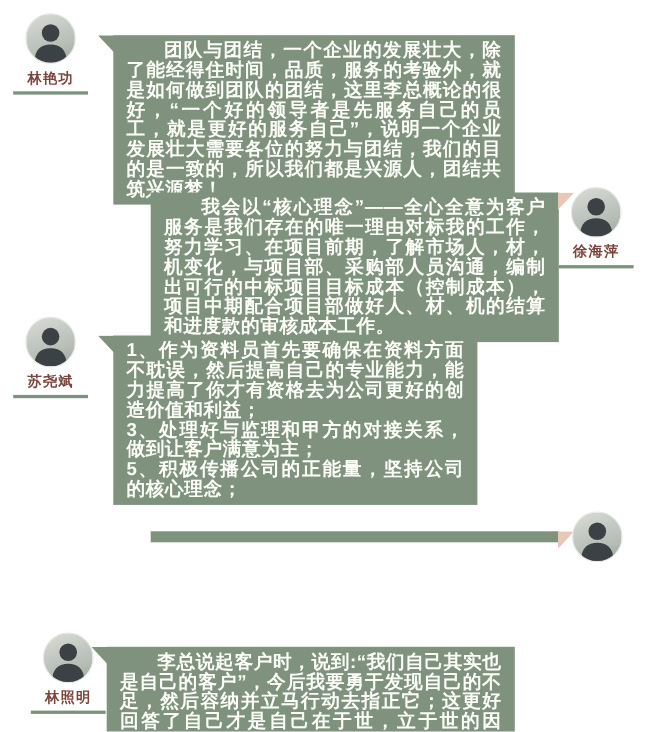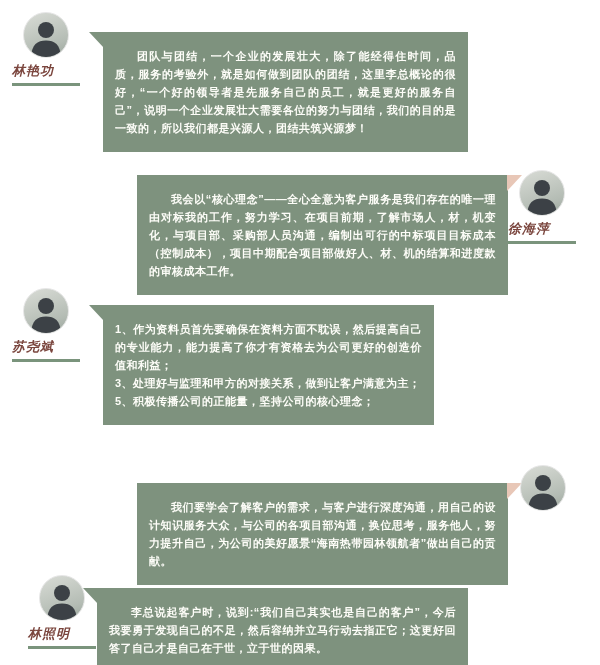--- a/index.html
+++ b/index.html
@@ -3,37 +3,37 @@
 <meta charset="utf-8">
 <style>
   html,body{margin:0;padding:0;}
   body{
     width:600px;height:665px;position:relative;overflow:hidden;
     background:#ffffff;
     font-family:"Liberation Sans","DejaVu Sans",sans-serif;
     --bubble:#7e927e; --bubble-text:#fdfdf8; --name:#7b463e;
     --underline:#7a947c; --right-arrow:#e8c7b7;
   }
-  .avatar-wrap{position:absolute;font-style:italic;}
+  .avatar-wrap{position:absolute;text-align:center;}
   .avatar{
     display:block;margin:0 auto;width:44px;height:44px;border-radius:50%;
     overflow:hidden;border:1px solid #e6e6e6;
     background:linear-gradient(160deg,#d9dcd6 0%,#b4bcb4 70%,#9aa59c 100%);
   }
   .avatar svg{display:block;width:100%;height:100%;}
   .speaker-name{
     display:block;margin-top:4px;padding-bottom:3px;
     font-size:13px;font-weight:bold;letter-spacing:1px;color:var(--name);
     border-bottom:3px solid var(--underline);
   }
   .bubble{
     position:absolute;box-sizing:border-box;
     background:var(--bubble);color:var(--bubble-text);
-    font-size:11px;line-height:18px;font-weight:bold;
-    padding:15px 12px;text-align:justify;letter-spacing:0.5px;
+    font-size:17px;line-height:18px;font-weight:bold;
+    padding:5px 12px;text-align:justify;letter-spacing:0.5px;
   }
   .bubble p{margin:0;}
   .bubble.indent p:first-child{text-indent:2em;}
   .arrow{position:absolute;top:0;width:15px;height:16px;}
   .bubble.from-left .arrow{left:-14px;background:var(--bubble);
     clip-path:polygon(0 0,100% 0,100% 100%);}
   .bubble.from-right .arrow{right:-14px;background:var(--right-arrow);
     clip-path:polygon(0 0,100% 0,0 100%);}
   
   .b1 .avatar-wrap{left:12px;top:12px;width:68px;}
@@ -102,23 +102,20 @@
         <p>1、作为资料员首先要确保在资料方面不耽误，然后提高自己的专业能力，能力提高了你才有资格去为公司更好的创造价值和利益；</p>
         <p>3、处理好与监理和甲方的对接关系，做到让客户满意为主；</p>
         <p>5、积极传播公司的正能量，坚持公司的核心理念；</p>
       </div>
   </div>
 </div>
 
 <div class="block b4">
   <div class="bubble from-right indent">
     <span class="arrow"></span>
-    <div>
-        <p>我们要学会了解客户的需求，与客户进行深度沟通，用自己的设计知识服务大众，与公司的各项目部沟通，换位思考，服务他人，努力提升自己，为公司的美好愿景“海南热带园林领航者”做出自己的贡献。</p>
-      </div>
   </div>
   <div class="avatar-wrap">
     <span class="avatar">
       <svg viewBox="0 0 44 44">
         <circle cx="22" cy="17" r="8" fill="#3c4146"></circle>
         <path d="M7,46 C7,32 13,27.5 22,27.5 C31,27.5 37,32 37,46 Z" fill="#3c4146"></path>
       </svg>
     </span>
   </div>
 </div>

